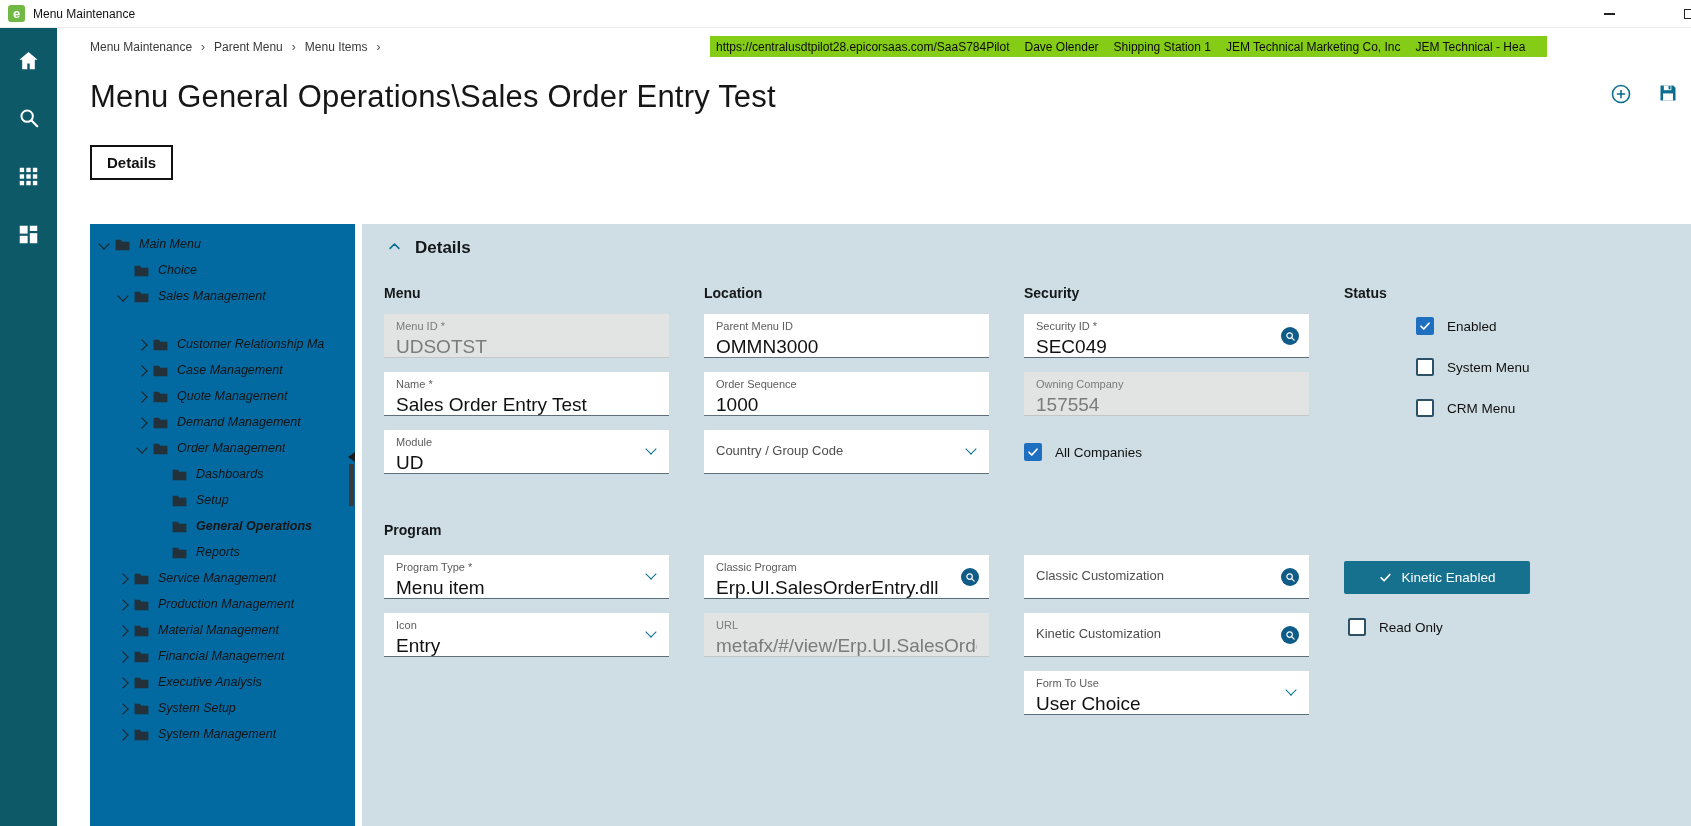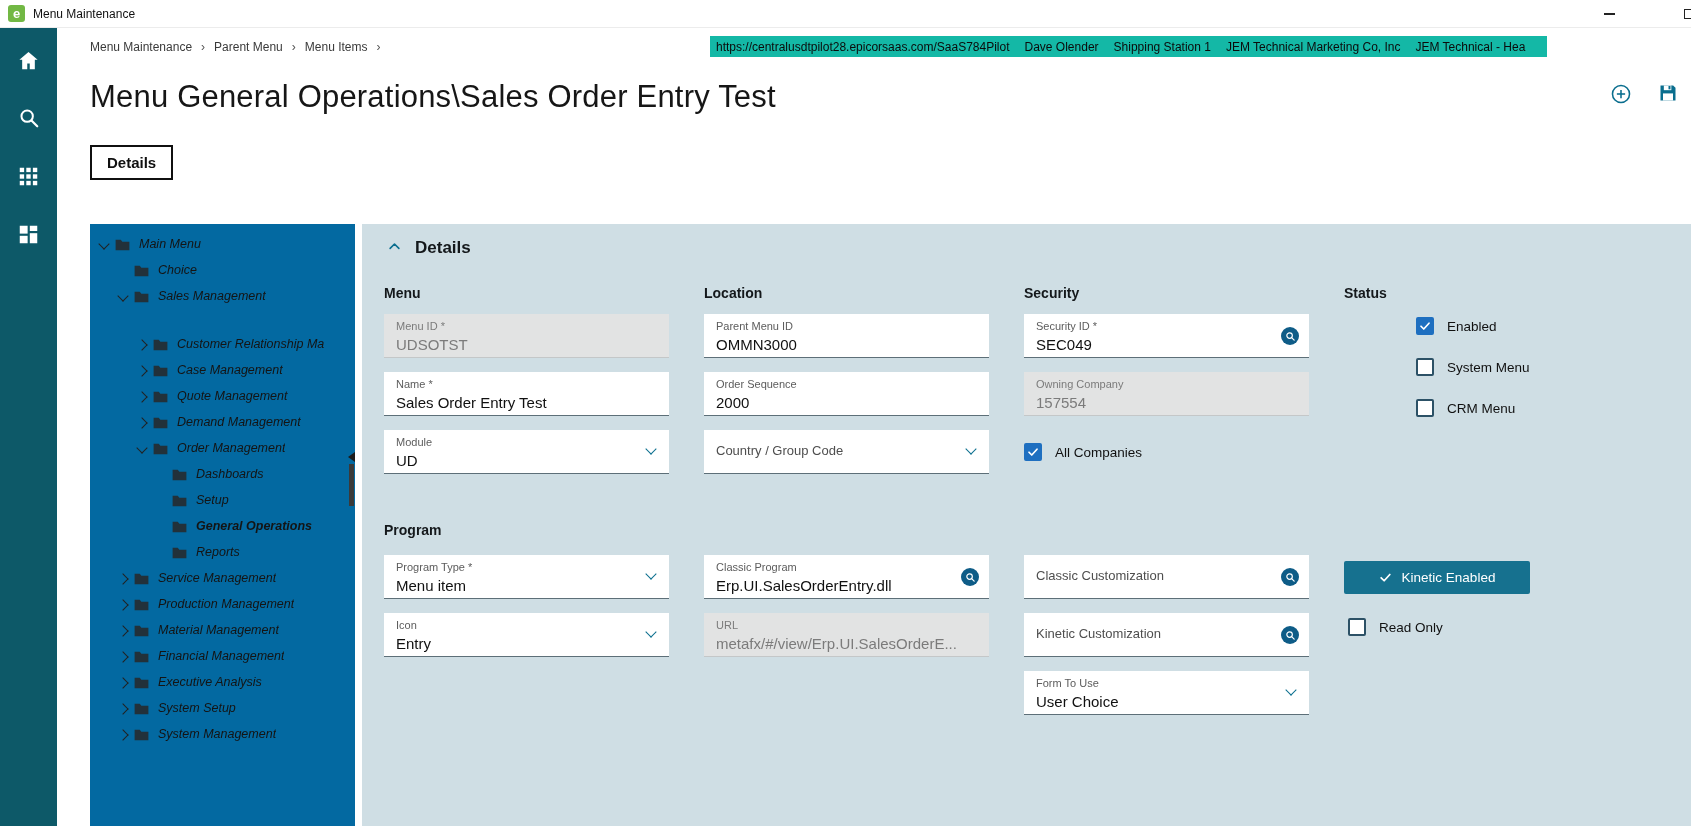--- a/index.html
+++ b/index.html
@@ -21,21 +21,21 @@
     align-items:center; padding-top:20px; gap:34px; }
   .sb-btn { width:24px; height:24px; display:flex; align-items:center; justify-content:center; cursor:pointer; }
   .main { flex:1; display:flex; flex-direction:column; padding-left:33px; overflow:hidden; background:#fff; }
 
   
   .crumb-row { margin-top:8px; height:22px; position:relative; display:flex; align-items:center; }
   .crumbs { display:flex; align-items:center; gap:9px; font-size:12px; color:#3a3a3a; }
   .crumb { cursor:pointer; }
   .crumb-sep { color:#555; font-size:12px; }
   .session { position:absolute; left:620px; top:0; height:21px; max-width:975px; overflow:hidden;
-    background:#14b8a6; display:flex; align-items:center; padding:0 6px; white-space:nowrap;
+    background:#84cc16; display:flex; align-items:center; padding:0 6px; white-space:nowrap;
     font-size:12px; color:#0b0b0b; }
   .session span { margin-right:15px; }
   .session span:last-child { margin-right:16px; }
 
   
   .title-row { margin-top:16px; height:46px; position:relative; display:flex; align-items:center; }
   .page-title { font-size:31px; font-weight:400; color:#161616; letter-spacing:.2px; }
   .title-actions { position:absolute; right:11px; top:9px; display:flex; gap:26px; }
   .ta-btn { width:22px; height:22px; cursor:pointer; }
 
@@ -68,21 +68,21 @@
   .sec-head { display:flex; align-items:center; gap:13px; margin:0 0 27px 3px; }
   .sec-title { font-size:17px; font-weight:700; color:#14181b; }
   .fgrid { display:grid; grid-template-columns:285px 285px 285px auto; column-gap:35px; align-items:start; }
   .group-head { font-size:14px; font-weight:700; color:#14181b; margin-bottom:13px; }
   .fstack { display:flex; flex-direction:column; gap:14px; }
   .prog-head { margin-top:48px; margin-bottom:17px; font-size:14px; font-weight:700; color:#14181b; }
 
   .field { position:relative; height:44px; background:#fff; border-bottom:1px solid #5d6f78;
     padding:6px 12px 0; cursor:text; }
   .f-label { font-size:11px; color:#5c5c5c; line-height:13px; white-space:nowrap; }
-  .f-value { font-size:15px; color:#111; margin-top:3px; white-space:nowrap; overflow:hidden; }
+  .f-value { font-size:19px; color:#111; margin-top:3px; white-space:nowrap; overflow:hidden; }
   .field.disabled { background:#e2e3e3; border-bottom:1px solid #c4c7c8; cursor:default; }
   .field.disabled .f-label, .field.disabled .f-value { color:#7b7b7b; }
   .field.empty .f-label { font-size:13px; color:#4e4e4e; margin-top:8px; }
   .dd-icon { position:absolute; right:14px; top:15px; width:8px; height:8px;
     border-right:1.8px solid #0a6e8e; border-bottom:1.8px solid #0a6e8e; transform:rotate(45deg); cursor:pointer; }
   .badge { position:absolute; right:10px; top:13px; width:18px; height:18px; border-radius:50%;
     background:#0e5c87; display:flex; align-items:center; justify-content:center; cursor:pointer; }
 
   .cb { display:flex; align-items:center; gap:13px; cursor:pointer; }
   .cbox { width:18px; height:18px; flex:0 0 18px; border:2px solid #2c5166; border-radius:2px;
@@ -401,21 +401,21 @@
 
           <div class="fgroup">
             <div class="group-head">Location</div>
             <div class="fstack">
               <div class="field">
                 <div class="f-label">Parent Menu ID</div>
                 <div class="f-value">OMMN3000</div>
               </div>
               <div class="field">
                 <div class="f-label">Order Sequence</div>
-                <div class="f-value">2000</div>
+                <div class="f-value">1000</div>
               </div>
               <div class="field empty">
                 <div class="f-label">Country / Group Code</div>
                 <span class="dd-icon"></span>
               </div>
             </div>
           </div>
 
           <div class="fgroup">
             <div class="group-head">Security</div>

